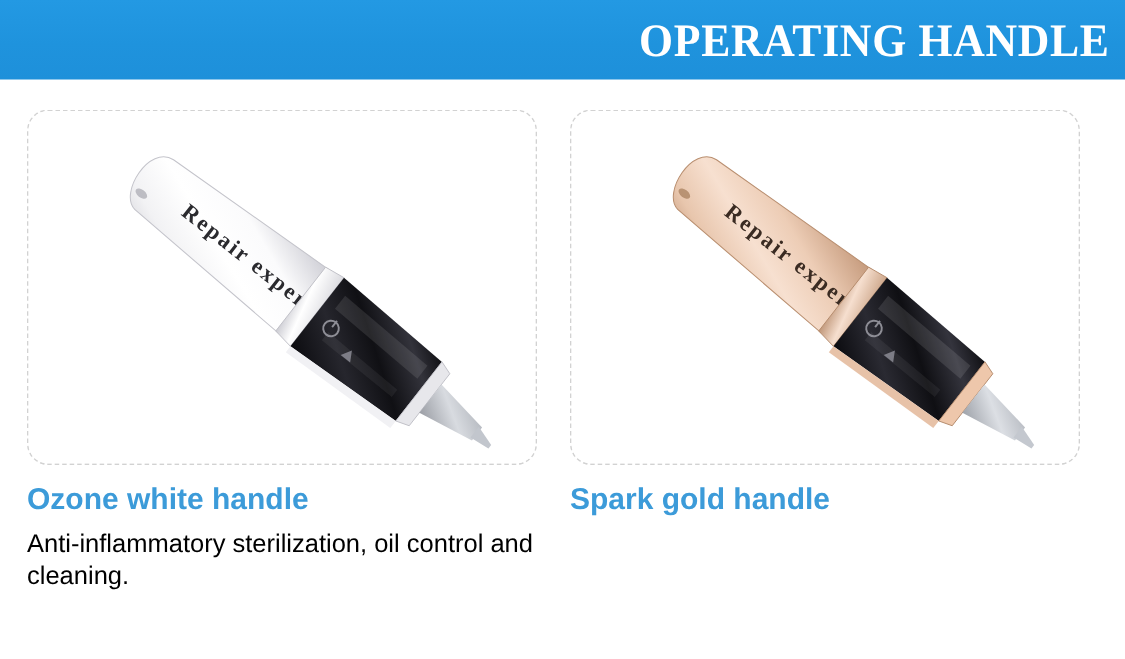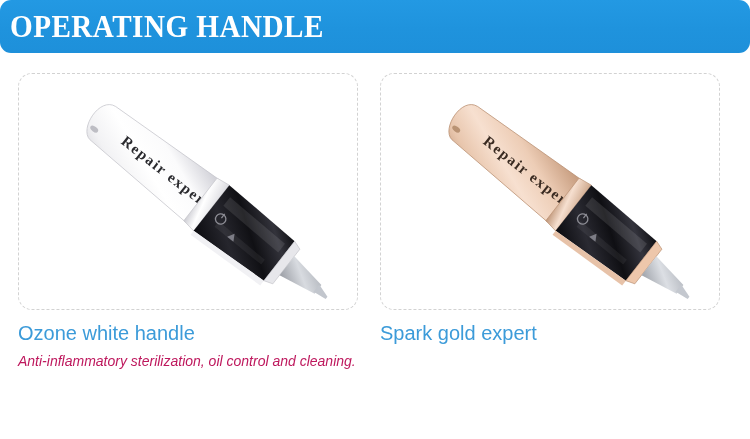--- a/index.html
+++ b/index.html
@@ -20,22 +20,21 @@
   .banner {
     position: absolute;
     left: 0;
     top: 0;
     width: 750px;
     height: 53px;
     background: #2196e0;
     background: linear-gradient(180deg, #2399e3 0%, #1f93dd 55%, #1e90da 100%);
     display: flex;
     align-items: center;
-    justify-content: flex-start;
-    border-radius: 11px;
+    justify-content: flex-end;
   }
   .banner-title {
     font-family: "Liberation Serif", "DejaVu Serif", serif;
     font-weight: bold;
     font-size: 31px;
     letter-spacing: 0.5px;
     color: #ffffff;
     white-space: nowrap;
     transform: scaleX(0.94);
   }
@@ -65,30 +64,29 @@
     background: #ffffff;
     overflow: hidden;
   }
 
   .caption {
     margin-top: 12px;
     width: 345px;
   }
   .caption-title {
     font-size: 20px;
-    font-weight: normal;
+    font-weight: bold;
     color: #3c9bd9;
     line-height: 1.1;
     white-space: nowrap;
   }
   .caption-desc {
     margin-top: 9px;
-    font-size: 14px;
-    font-style: italic;
-    color: #be185d;
+    font-size: 17px;
+    color: #000000;
     line-height: 1.22;
   }
 
   
   .device {
     position: absolute;
     left: 0;
     top: 0;
     width: 340px;
     height: 237px;
@@ -244,17 +242,17 @@
             <path d="M 112 -25 L 121 -22 L 121 22 L 112 25 Z" fill="#eec7ab" stroke="#b58b6d" stroke-width="0.6"></path>
 
             <path d="M 121 -13 L 160 -7 L 160 4 L 121 11 Z" fill="url(#tipGrad2)"></path>
             <path d="M 158 -6 L 172 -1.5 L 172 1.5 L 158 3 Z" fill="#c4c8cf"></path>
           </g>
         </svg>
       </div>
     </div>
 
     <div class="caption">
-      <div class="caption-title">Spark gold expert</div>
+      <div class="caption-title">Spark gold handle</div>
     </div>
   </div>
 
 </div>
 
 </body></html>

